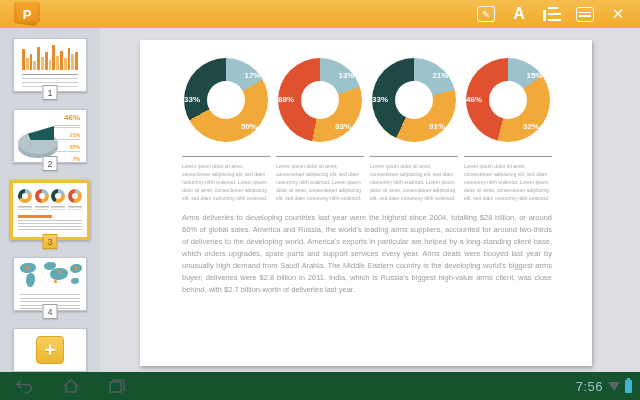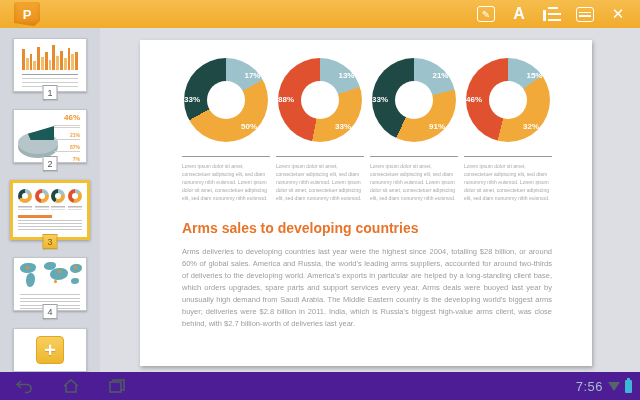--- a/index.html
+++ b/index.html
@@ -81,21 +81,21 @@
   .lbl0 { top:16%; right:9%; }
   .lbl1 { bottom:13%; right:13%; }
   .lbl2 { top:44%; left:0%; }
 
   .caption { margin-top:14px; border-top:1px solid #9a9a9a; padding-top:5px; font-size:5px; line-height:1.6; color:#a9a9a9; }
 
   .heading { margin-top:18px; font-size:14px; font-weight:bold; color:#e8742a; }
   .bodytext { margin-top:10px; font-size:7.5px; line-height:1.6; color:#9d9d9d; text-align:justify; }
 
   
-  .navbar { height:28px; background:#4c1d95; display:flex; align-items:center; justify-content:space-between; padding:0 8px 0 14px; }
+  .navbar { height:28px; background:#14532d; display:flex; align-items:center; justify-content:space-between; padding:0 8px 0 14px; }
   .nav-left { display:flex; align-items:center; gap:24px; }
   .nav-ic { width:22px; height:18px; cursor:pointer; display:flex; align-items:center; justify-content:center; }
   .nav-ic svg { stroke:#4e5c5e; fill:none; stroke-width:1.6; }
   .nav-right { display:flex; align-items:center; gap:5px; }
   .time { color:#a3bdc6; font-size:13px; letter-spacing:.5px; }
   .wifi { width:0; height:0; border-left:6px solid transparent; border-right:6px solid transparent; border-top:9px solid #55656a; }
   .battery { width:7px; height:13px; background:#3fb6d8; border-radius:1px; position:relative; }
   .battery:before { content:""; position:absolute; top:-2px; left:2px; width:3px; height:2px; background:#3fb6d8; }
 </style>
 </head>
@@ -281,21 +281,20 @@
           <div class="donut" style="background: conic-gradient(rgb(156, 194, 204) 0%, rgb(156, 194, 204) 15%, rgb(241, 169, 58) 15%, rgb(241, 169, 58) 54%, rgb(224, 81, 47) 54%, rgb(224, 81, 47) 100%);">
             <span class="seg-lbl lbl0">15%</span>
             <span class="seg-lbl lbl1">32%</span>
             <span class="seg-lbl lbl2">46%</span>
             <div class="hole"></div>
           </div>
           <div class="caption">Lorem ipsum dolor sit amet, consectetuer adipiscing elit, sed diam nonummy nibh euismod. Lorem ipsum dolor sit amet, consectetuer adipiscing elit, sed diam nonummy nibh euismod.</div>
         </div>
       </div>
 
-      <div class="heading">Arms sales to developing countries</div>
       <div class="bodytext">Arms deliveries to developing countries last year were the highest since 2004, totalling $28 billion, or around 60% of global sales. America and Russia, the world's leading arms suppliers, accounted for around two-thirds of deliveries to the developing world. America's exports in particular are helped by a long-standing client base, which orders upgrades, spare parts and support services every year. Arms deals were buoyed last year by unusually high demand from Saudi Arabia. The Middle Eastern country is the developing world's biggest arms buyer; deliveries were $2.8 billion in 2011. India, which is Russia's biggest high-value arms client, was close behind, with $2.7 billion-worth of deliveries last year.</div>
     </div>
   </div>
 </div>
 
 <div class="navbar">
   <div class="nav-left">
     <div class="nav-ic">
       <svg width="20" height="16" viewBox="0 0 20 16">
         <path d="M6 3 L2 6.5 L6 10"></path>

